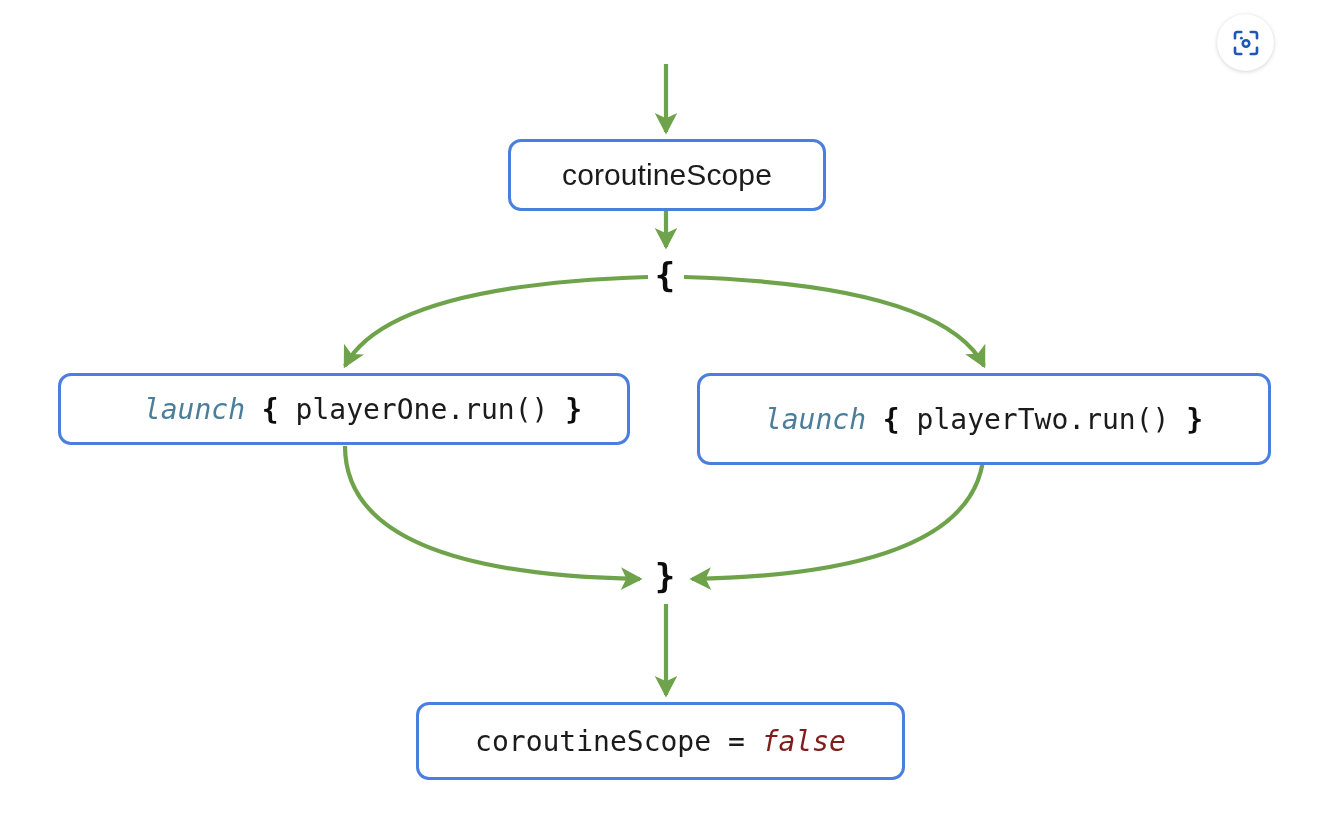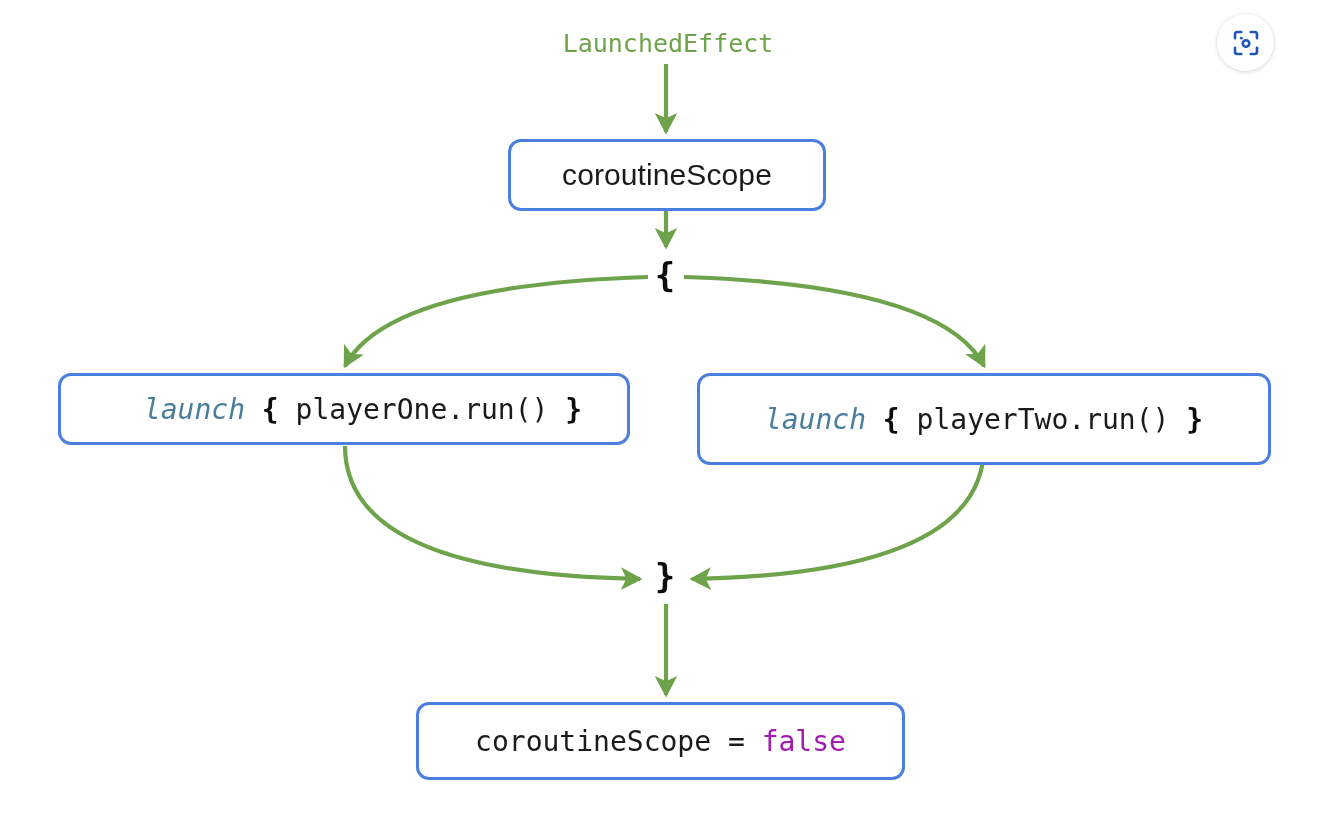--- a/index.html
+++ b/index.html
@@ -106,21 +106,22 @@
     font-style: italic;
     color: #4a7e9b;
   }
   .brace {
     font-family: "DejaVu Sans Mono", "Liberation Mono", monospace;
     font-weight: bold;
     color: #0d0d0d;
   }
   .lit-false {
     font-family: "DejaVu Sans Mono", "Liberation Mono", monospace;
-    color: #a21caf;
+    color: #7f1d1d;
+    font-style: italic;
   }
 
   
   #label-launchedeffect {
     left: 533px;
     top: 26px;
     width: 270px;
     height: 34px;
   }
   #label-launchedeffect .label {
@@ -188,23 +189,20 @@
 
     <path d="M 684 277 C 812 281 950 300 984 366" stroke="#6fa34b" stroke-width="4.2" fill="none" marker-end="url(#arrow-green)"></path>
 
     <path d="M 345 446 C 345 520 420 575 640 579" stroke="#6fa34b" stroke-width="4.2" fill="none" marker-end="url(#arrow-green)"></path>
 
     <path d="M 984 446 C 984 520 910 575 692 579" stroke="#6fa34b" stroke-width="4.2" fill="none" marker-end="url(#arrow-green)"></path>
 
     <path d="M 666 604 L 666 695" stroke="#6fa34b" stroke-width="4.2" fill="none" marker-end="url(#arrow-green)"></path>
   </svg>
 
-  <div class="node-plain" id="label-launchedeffect">
-    <span class="label">LaunchedEffect</span>
-  </div>
 
   <div class="node" id="node-coroutinescope">
     <span class="label">coroutineScope</span>
   </div>
 
   <div class="node-plain" id="junction-open">
     <span class="junction-glyph">{</span>
   </div>
 
   <div class="node" id="node-launch-one">

